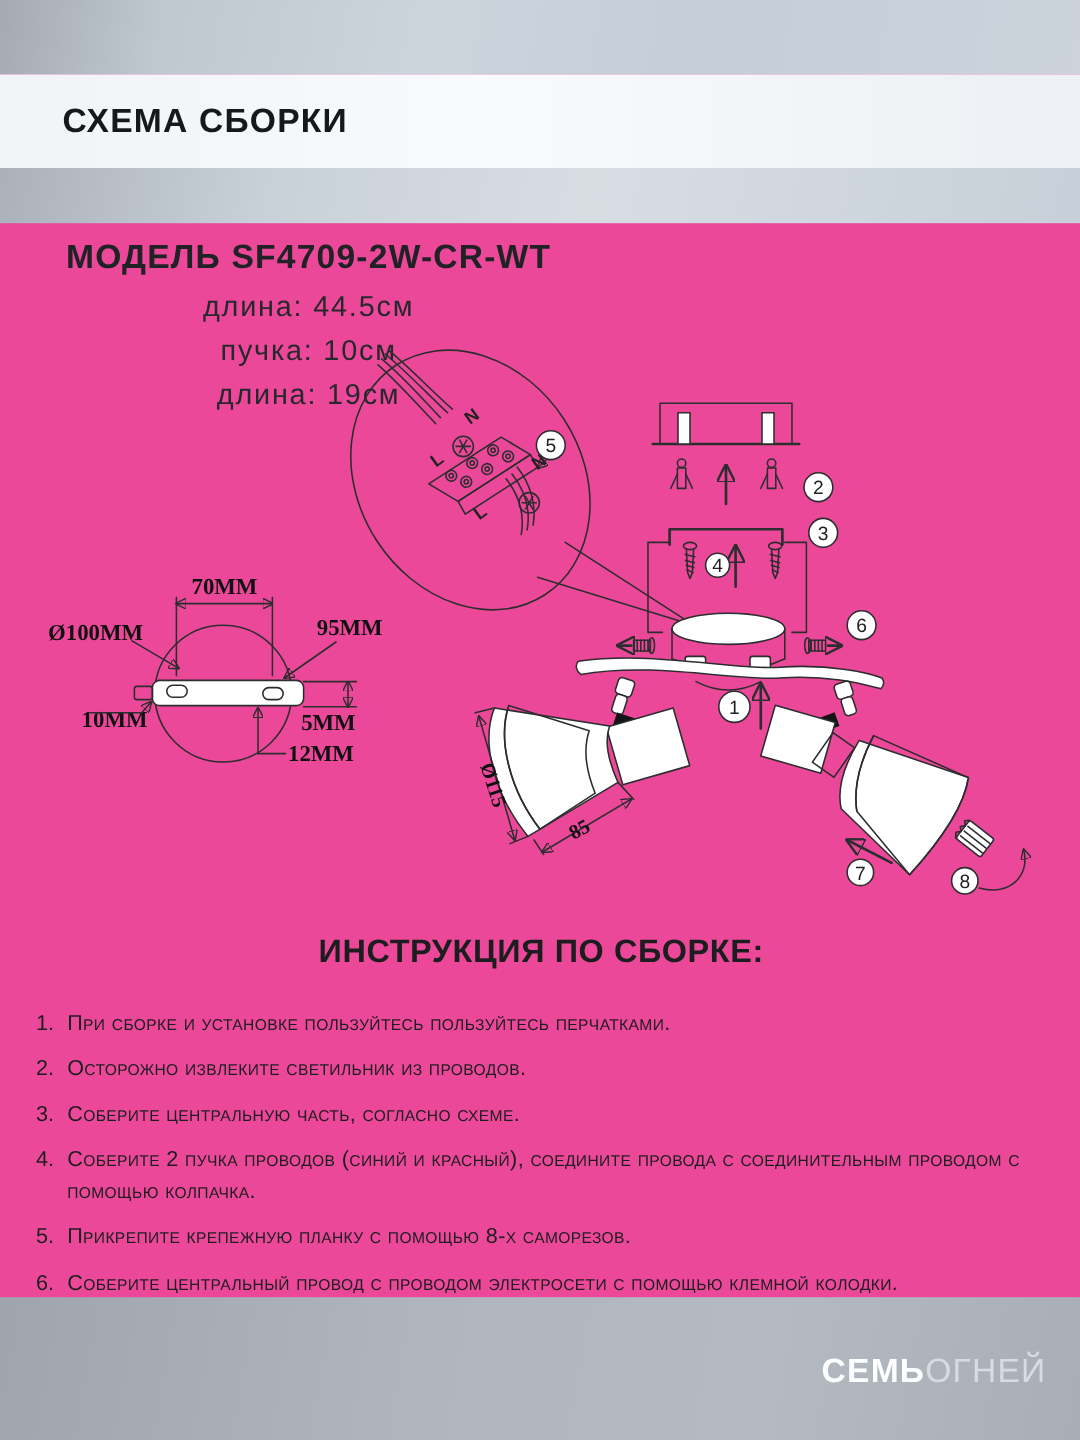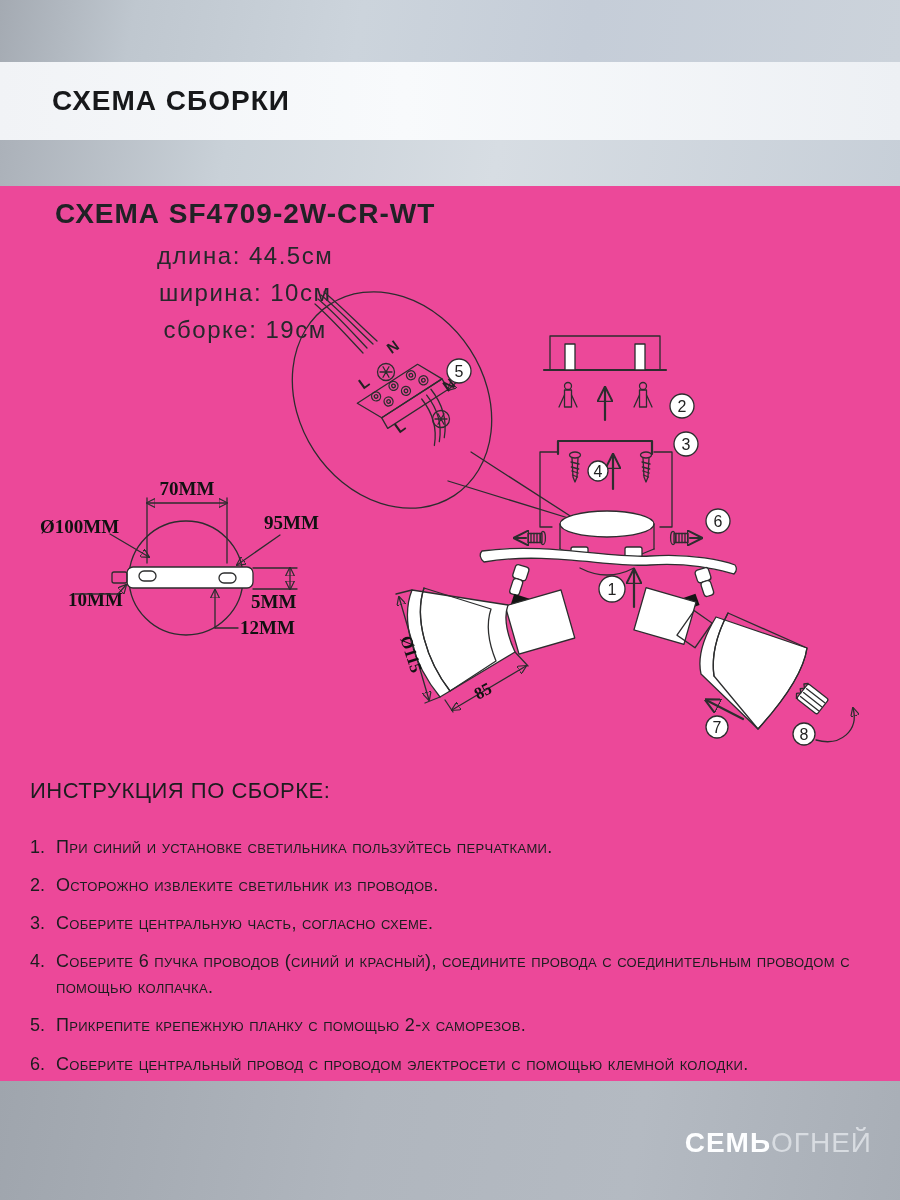--- a/index.html
+++ b/index.html
@@ -27,21 +27,21 @@
   .diagram .fillw{fill:#ffffff;}
   .diagram .ink{fill:#141414;stroke:none;}
   .diagram .thick{stroke-width:2.2;}
   .diagram text{stroke:none;}
   .dimtext{font:700 19px "Liberation Serif",serif;fill:#111;}
   .dimsmall{font:700 17px "Liberation Serif",serif;fill:#111;}
   .caltext{font:400 16px "Liberation Sans",sans-serif;fill:#222;text-anchor:middle;}
   .wiretext{font:700 15px "Liberation Sans",sans-serif;fill:#222;text-anchor:middle;}
   
   .instructions{position:absolute;top:778px;left:30px;right:28px;color:#1c1d1f;}
-  .instructions h2{margin:0;font-size:22px;font-weight:400;letter-spacing:.5px;}
+  .instructions h2{margin:0;font-size:27px;font-weight:700;letter-spacing:.5px;text-align:center;}
   .instructions ol{list-style:none;margin:30px 0 0 0;padding:0;}
   .instructions li{display:flex;margin-bottom:12px;font-size:18px;line-height:1.45;}
   .instructions .num{flex:0 0 26px;font-weight:500;}
   .instructions .txt{flex:1;font-variant-caps:small-caps;font-weight:500;letter-spacing:.3px;}
   
   .footer{position:absolute;top:1081px;left:0;width:900px;height:148px;
     background:linear-gradient(100deg,#9fa5ad 0%,#b0b6be 40%,#b4bac2 70%,#a8aeb6 100%);}
   .brand{position:absolute;right:28px;top:46px;font-size:28px;letter-spacing:1px;}
   .brand .b{font-weight:700;color:#fdfeff;}
   .brand .l{font-weight:300;color:#d8dce1;}
@@ -51,24 +51,24 @@
 
 <div class="page">
 
   <div class="band band-top"></div>
   <div class="header-band">
     <h1>СХЕМА СБОРКИ</h1>
   </div>
   <div class="band band-mid"></div>
 
   <section class="model">
-    <div class="model-title">СХЕМА SF4709-2W-CR-WT</div>
+    <div class="model-title">МОДЕЛЬ SF4709-2W-CR-WT</div>
     <div class="spec">длина: 44.5см</div>
-    <div class="spec">ширина: 10см</div>
-    <div class="spec">сборке: 19см</div>
+    <div class="spec">пучка: 10см</div>
+    <div class="spec">длина: 19см</div>
   </section>
 
   <svg class="diagram" width="900" height="590" viewBox="0 190 900 590">
     <defs>
       <pattern id="hatch" patternUnits="userSpaceOnUse" width="8" height="8">
         <path d="M0,8 L8,0" stroke="#3a3a3a" stroke-width="1"></path>
       </pattern>
       <pattern id="mesh" patternUnits="userSpaceOnUse" width="7" height="7">
         <path d="M0,7 L7,0 M0,0 L7,7" stroke="#3a3a3a" stroke-width="0.9"></path>
       </pattern>
@@ -273,37 +273,37 @@
       <circle class="fillw" cx="804" cy="734" r="11"></circle>
       <text class="caltext" x="804" y="740">8</text>
     </g>
   </svg>
 
   <section class="instructions">
     <h2>ИНСТРУКЦИЯ ПО СБОРКЕ:</h2>
     <ol>
       <li>
         <span class="num">1.</span>
-        <span class="txt">При синий и установке светильника пользуйтесь перчатками.</span>
+        <span class="txt">При сборке и установке пользуйтесь пользуйтесь перчатками.</span>
       </li>
       <li>
         <span class="num">2.</span>
         <span class="txt">Осторожно извлеките светильник из проводов.</span>
       </li>
       <li>
         <span class="num">3.</span>
         <span class="txt">Соберите центральную часть, согласно схеме.</span>
       </li>
       <li>
         <span class="num">4.</span>
-        <span class="txt">Соберите 6 пучка проводов (синий и красный), соедините провода с соединительным проводом с помощью колпачка.</span>
+        <span class="txt">Соберите 2 пучка проводов (синий и красный), соедините провода с соединительным проводом с помощью колпачка.</span>
       </li>
       <li>
         <span class="num">5.</span>
-        <span class="txt">Прикрепите крепежную планку с помощью 2-х саморезов.</span>
+        <span class="txt">Прикрепите крепежную планку с помощью 8-х саморезов.</span>
       </li>
       <li>
         <span class="num">6.</span>
         <span class="txt">Соберите центральный провод с проводом электросети с помощью клемной колодки.</span>
       </li>
     </ol>
   </section>
 
   <footer class="footer">
     <div class="brand"><span class="b">СЕМЬ</span><span class="l">ОГНЕЙ</span></div>

